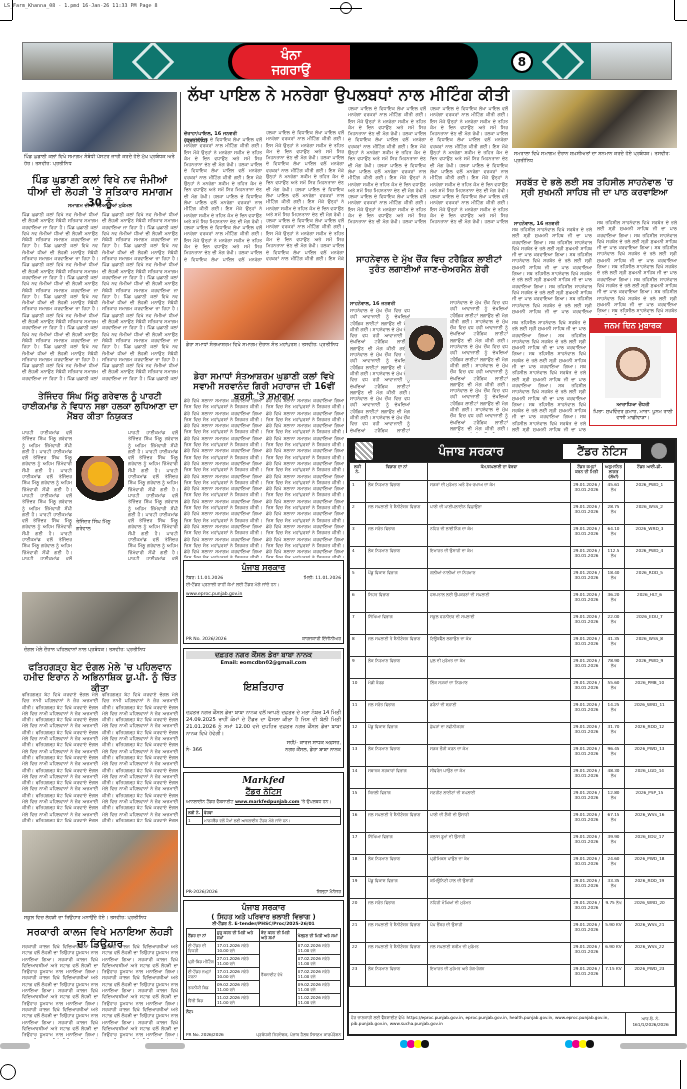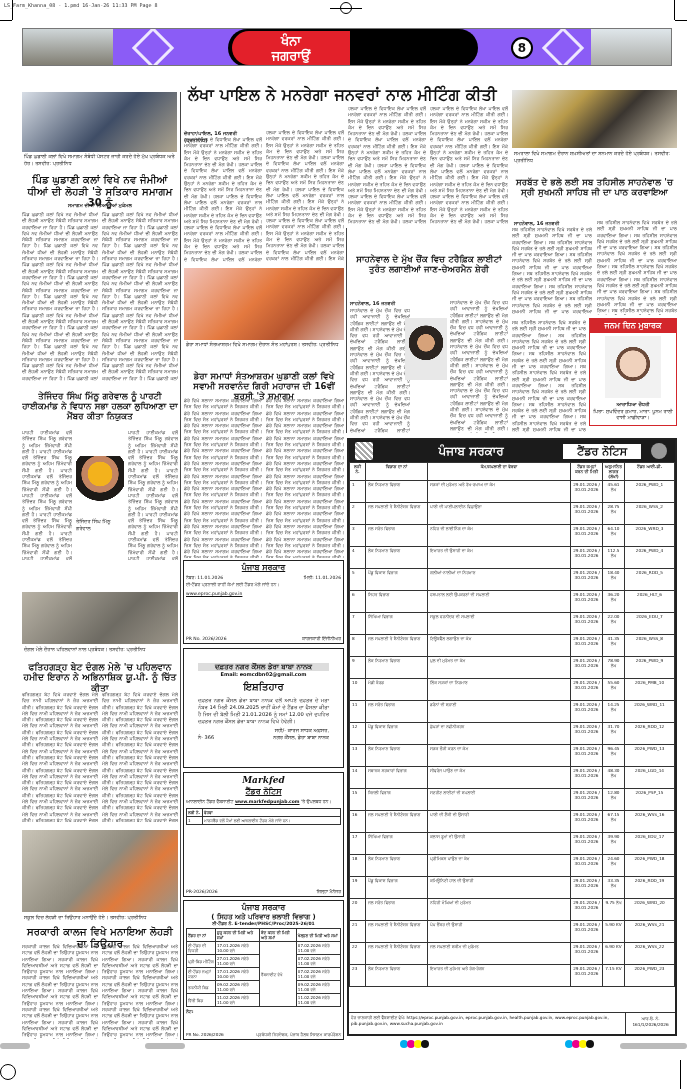--- a/index.html
+++ b/index.html
@@ -1,20 +1,20 @@
 <!DOCTYPE html>
 <html><head>
 <meta charset="utf-8">
 <style>
 *{box-sizing:border-box;margin:0;padding:0}
 body{width:687px;height:1089px;background:#fff;font-family:"DejaVu Sans",sans-serif;color:#111;position:relative;overflow:hidden}
 .slug{position:absolute;left:4px;top:2px;font-size:5px;color:#333;font-family:"DejaVu Sans Mono",monospace}
 .crop{position:absolute;background:#000}
 .reg{position:absolute;width:16px;height:16px;border:1px solid #000;border-radius:50%}
-.masthead{position:absolute;left:22px;top:28px;width:650px;height:38px;background:#8b5cf6;border:1px solid #777;overflow:hidden}
+.masthead{position:absolute;left:22px;top:42px;width:650px;height:38px;background:#0f766e;border:1px solid #777;overflow:hidden}
 .mh-photo{position:absolute;top:0;height:38px;background:linear-gradient(#bbb,#8a8a80)}
 .mh-photo.l{left:0;width:90px;background:linear-gradient(#cfd6d8,#7d7a6e)}
 .mh-photo.r{right:0;width:80px;background:linear-gradient(#dfe6ea,#a8a9a4)}
 .mh-pill{position:absolute;left:205px;top:0;width:250px;height:38px;border-radius:19px;background:#000;overflow:hidden}
 .mh-red{position:absolute;left:4px;top:2px;width:118px;height:34px;background:#e3202a;border-radius:17px 0 0 17px;color:#fff;font-weight:bold;font-size:13px;line-height:15px;text-align:center;padding-top:2px}
 .mh-yel{position:absolute;left:122px;top:2px;width:124px;height:34px;background:linear-gradient(#f7c514,#ffe04a);border-radius:0 17px 17px 0}
 .mh-yel .sub{position:absolute;left:8px;top:2px;font-size:5px;color:#c21b1b}
 .mh-yel .big{position:absolute;left:28px;top:5px;font-size:20px;font-weight:bold;color:#d8211f;letter-spacing:1px}
 .mh-yel .date{position:absolute;left:6px;top:26px;font-size:5px;color:#222}
 .mh-page{position:absolute;left:488px;top:8px;width:22px;height:22px;border-radius:50%;background:#fff;border:2px solid #000;font-weight:bold;font-size:12px;text-align:center;line-height:18px}
@@ -106,21 +106,21 @@
 <div class="cap" style="left:24px;top:914px;width:152px">ਸਕੂਲ ਵਿਚ ਲੋਹੜੀ ਦਾ ਤਿਉਹਾਰ ਮਨਾਉਂਦੇ ਹੋਏ। ਤਸਵੀਰ: ਪ੍ਰਤੀਨਿਧ</div>
 <div class="hl" style="left:22px;top:926px;width:156px;font-size:10px">ਸਰਕਾਰੀ ਕਾਲਜ ਵਿਖੇ ਮਨਾਇਆ ਲੋਹੜੀ ਦਾ ਤਿਉਹਾਰ</div>
 <div class="body" style="left:22px;top:944px;width:76px;height:95px">
     <p>ਸਰਕਾਰੀ ਕਾਲਜ ਵਿਖੇ ਵਿਦਿਆਰਥੀਆਂ ਅਤੇ ਸਟਾਫ਼ ਵਲੋਂ ਲੋਹੜੀ ਦਾ ਤਿਉਹਾਰ ਧੂਮਧਾਮ ਨਾਲ ਮਨਾਇਆ ਗਿਆ। ਸਰਕਾਰੀ ਕਾਲਜ ਵਿਖੇ ਵਿਦਿਆਰਥੀਆਂ ਅਤੇ ਸਟਾਫ਼ ਵਲੋਂ ਲੋਹੜੀ ਦਾ ਤਿਉਹਾਰ ਧੂਮਧਾਮ ਨਾਲ ਮਨਾਇਆ ਗਿਆ। ਸਰਕਾਰੀ ਕਾਲਜ ਵਿਖੇ ਵਿਦਿਆਰਥੀਆਂ ਅਤੇ ਸਟਾਫ਼ ਵਲੋਂ ਲੋਹੜੀ ਦਾ ਤਿਉਹਾਰ ਧੂਮਧਾਮ ਨਾਲ ਮਨਾਇਆ ਗਿਆ। ਸਰਕਾਰੀ ਕਾਲਜ ਵਿਖੇ ਵਿਦਿਆਰਥੀਆਂ ਅਤੇ ਸਟਾਫ਼ ਵਲੋਂ ਲੋਹੜੀ ਦਾ ਤਿਉਹਾਰ ਧੂਮਧਾਮ ਨਾਲ ਮਨਾਇਆ ਗਿਆ। ਸਰਕਾਰੀ ਕਾਲਜ ਵਿਖੇ ਵਿਦਿਆਰਥੀਆਂ ਅਤੇ ਸਟਾਫ਼ ਵਲੋਂ ਲੋਹੜੀ ਦਾ ਤਿਉਹਾਰ ਧੂਮਧਾਮ ਨਾਲ ਮਨਾਇਆ ਗਿਆ। ਸਰਕਾਰੀ ਕਾਲਜ ਵਿਖੇ ਵਿਦਿਆਰਥੀਆਂ ਅਤੇ ਸਟਾਫ਼ ਵਲੋਂ ਲੋਹੜੀ ਦਾ ਤਿਉਹਾਰ ਧੂਮਧਾਮ ਨਾਲ ਮਨਾਇਆ ਗਿਆ। ਸਰਕਾਰੀ ਕਾਲਜ ਵਿਖੇ ਵਿਦਿਆਰਥੀਆਂ ਅਤੇ ਸਟਾਫ਼ ਵਲੋਂ ਲੋਹੜੀ ਦਾ ਤਿਉਹਾਰ ਧੂਮਧਾਮ ਨਾਲ ਮਨਾਇਆ ਗਿਆ। ਸਰਕਾਰੀ ਕਾਲਜ ਵਿਖੇ ਵਿਦਿਆਰਥੀਆਂ ਅਤੇ ਸਟਾਫ਼ ਵਲੋਂ ਲੋਹੜੀ ਦਾ ਤਿਉਹਾਰ ਧੂਮਧਾਮ ਨਾਲ ਮਨਾਇਆ ਗਿਆ। ਸਰਕਾਰੀ ਕਾਲਜ ਵਿਖੇ ਵਿਦਿਆਰਥੀਆਂ ਅਤੇ ਸਟਾਫ਼ ਵਲੋਂ ਲੋਹੜੀ ਦਾ ਤਿਉਹਾਰ ਧੂਮਧਾਮ ਨਾਲ ਮਨਾਇਆ ਗਿਆ। ਸਰਕਾਰੀ ਕਾਲਜ ਵਿਖੇ ਵਿਦਿਆਰਥੀਆਂ ਅਤੇ ਸਟਾਫ਼ ਵਲੋਂ ਲੋਹੜੀ ਦਾ ਤਿਉਹਾਰ ਧੂਮਧਾਮ ਨਾਲ ਮਨਾਇਆ ਗਿਆ। ਸਰਕਾਰੀ ਕਾਲਜ ਵਿਖੇ ਵਿਦਿਆਰਥੀਆਂ ਅਤੇ ਸਟਾਫ਼ ਵਲੋਂ ਲੋਹੜੀ ਦਾ ਤਿਉਹਾਰ ਧੂਮਧਾਮ ਨਾਲ ਮਨਾਇਆ ਗਿਆ। ਸਰਕਾਰੀ ਕਾਲਜ ਵਿਖੇ ਵਿਦਿਆਰਥੀਆਂ ਅਤੇ ਸਟਾਫ਼ ਵਲੋਂ ਲੋਹੜੀ ਦਾ ਤਿਉਹਾਰ ਧੂਮਧਾਮ ਨਾਲ ਮਨਾਇਆ ਗਿਆ। ਸਰਕਾਰੀ ਕਾਲਜ ਵਿਖੇ ਵਿਦਿਆਰਥੀਆਂ ਅਤੇ ਸਟਾਫ਼ ਵਲੋਂ ਲੋਹੜੀ ਦਾ ਤਿਉਹਾਰ ਧੂਮਧਾਮ ਨਾਲ ਮਨਾਇਆ ਗਿਆ। ਸਰਕਾਰੀ ਕਾਲਜ ਵਿਖੇ ਵਿਦਿਆਰਥੀਆਂ ਅਤੇ ਸਟਾਫ਼ ਵਲੋਂ ਲੋਹੜੀ ਦਾ ਤਿਉਹਾਰ ਧੂਮਧਾਮ ਨਾਲ ਮਨਾਇਆ ਗਿਆ।</p>
   </div>
 <div class="body" style="left:102px;top:944px;width:76px;height:95px">
     <p>ਸਰਕਾਰੀ ਕਾਲਜ ਵਿਖੇ ਵਿਦਿਆਰਥੀਆਂ ਅਤੇ ਸਟਾਫ਼ ਵਲੋਂ ਲੋਹੜੀ ਦਾ ਤਿਉਹਾਰ ਧੂਮਧਾਮ ਨਾਲ ਮਨਾਇਆ ਗਿਆ। ਸਰਕਾਰੀ ਕਾਲਜ ਵਿਖੇ ਵਿਦਿਆਰਥੀਆਂ ਅਤੇ ਸਟਾਫ਼ ਵਲੋਂ ਲੋਹੜੀ ਦਾ ਤਿਉਹਾਰ ਧੂਮਧਾਮ ਨਾਲ ਮਨਾਇਆ ਗਿਆ। ਸਰਕਾਰੀ ਕਾਲਜ ਵਿਖੇ ਵਿਦਿਆਰਥੀਆਂ ਅਤੇ ਸਟਾਫ਼ ਵਲੋਂ ਲੋਹੜੀ ਦਾ ਤਿਉਹਾਰ ਧੂਮਧਾਮ ਨਾਲ ਮਨਾਇਆ ਗਿਆ। ਸਰਕਾਰੀ ਕਾਲਜ ਵਿਖੇ ਵਿਦਿਆਰਥੀਆਂ ਅਤੇ ਸਟਾਫ਼ ਵਲੋਂ ਲੋਹੜੀ ਦਾ ਤਿਉਹਾਰ ਧੂਮਧਾਮ ਨਾਲ ਮਨਾਇਆ ਗਿਆ। ਸਰਕਾਰੀ ਕਾਲਜ ਵਿਖੇ ਵਿਦਿਆਰਥੀਆਂ ਅਤੇ ਸਟਾਫ਼ ਵਲੋਂ ਲੋਹੜੀ ਦਾ ਤਿਉਹਾਰ ਧੂਮਧਾਮ ਨਾਲ ਮਨਾਇਆ ਗਿਆ। ਸਰਕਾਰੀ ਕਾਲਜ ਵਿਖੇ ਵਿਦਿਆਰਥੀਆਂ ਅਤੇ ਸਟਾਫ਼ ਵਲੋਂ ਲੋਹੜੀ ਦਾ ਤਿਉਹਾਰ ਧੂਮਧਾਮ ਨਾਲ ਮਨਾਇਆ ਗਿਆ। ਸਰਕਾਰੀ ਕਾਲਜ ਵਿਖੇ ਵਿਦਿਆਰਥੀਆਂ ਅਤੇ ਸਟਾਫ਼ ਵਲੋਂ ਲੋਹੜੀ ਦਾ ਤਿਉਹਾਰ ਧੂਮਧਾਮ ਨਾਲ ਮਨਾਇਆ ਗਿਆ। ਸਰਕਾਰੀ ਕਾਲਜ ਵਿਖੇ ਵਿਦਿਆਰਥੀਆਂ ਅਤੇ ਸਟਾਫ਼ ਵਲੋਂ ਲੋਹੜੀ ਦਾ ਤਿਉਹਾਰ ਧੂਮਧਾਮ ਨਾਲ ਮਨਾਇਆ ਗਿਆ। ਸਰਕਾਰੀ ਕਾਲਜ ਵਿਖੇ ਵਿਦਿਆਰਥੀਆਂ ਅਤੇ ਸਟਾਫ਼ ਵਲੋਂ ਲੋਹੜੀ ਦਾ ਤਿਉਹਾਰ ਧੂਮਧਾਮ ਨਾਲ ਮਨਾਇਆ ਗਿਆ। ਸਰਕਾਰੀ ਕਾਲਜ ਵਿਖੇ ਵਿਦਿਆਰਥੀਆਂ ਅਤੇ ਸਟਾਫ਼ ਵਲੋਂ ਲੋਹੜੀ ਦਾ ਤਿਉਹਾਰ ਧੂਮਧਾਮ ਨਾਲ ਮਨਾਇਆ ਗਿਆ। ਸਰਕਾਰੀ ਕਾਲਜ ਵਿਖੇ ਵਿਦਿਆਰਥੀਆਂ ਅਤੇ ਸਟਾਫ਼ ਵਲੋਂ ਲੋਹੜੀ ਦਾ ਤਿਉਹਾਰ ਧੂਮਧਾਮ ਨਾਲ ਮਨਾਇਆ ਗਿਆ। ਸਰਕਾਰੀ ਕਾਲਜ ਵਿਖੇ ਵਿਦਿਆਰਥੀਆਂ ਅਤੇ ਸਟਾਫ਼ ਵਲੋਂ ਲੋਹੜੀ ਦਾ ਤਿਉਹਾਰ ਧੂਮਧਾਮ ਨਾਲ ਮਨਾਇਆ ਗਿਆ। ਸਰਕਾਰੀ ਕਾਲਜ ਵਿਖੇ ਵਿਦਿਆਰਥੀਆਂ ਅਤੇ ਸਟਾਫ਼ ਵਲੋਂ ਲੋਹੜੀ ਦਾ ਤਿਉਹਾਰ ਧੂਮਧਾਮ ਨਾਲ ਮਨਾਇਆ ਗਿਆ। ਸਰਕਾਰੀ ਕਾਲਜ ਵਿਖੇ ਵਿਦਿਆਰਥੀਆਂ ਅਤੇ ਸਟਾਫ਼ ਵਲੋਂ ਲੋਹੜੀ ਦਾ ਤਿਉਹਾਰ ਧੂਮਧਾਮ ਨਾਲ ਮਨਾਇਆ ਗਿਆ।</p>
   </div>
 <div class="vrule" style="left:180px;top:92px;height:948px"></div>
 
-<div class="hl" style="left:182px;top:86px;width:330px;font-size:16px;text-align:left;padding-left:6px">ਲੱਖਾ ਪਾਇਲ ਨੇ ਮਨਰੇਗਾ ਜਨਵਰਾਂ ਨਾਲ ਮੀਟਿੰਗ ਕੀਤੀ</div>
+<div class="hl" style="left:182px;top:86px;width:330px;font-size:16px;text-align:left;padding-left:6px">ਲੱਖਾ ਪਾਇਲ ਨੇ ਮਨਰੇਗਾ ਉਪਲਬਧਾਂ ਨਾਲ ਮੀਟਿੰਗ ਕੀਤੀ</div>
 <div class="cap" style="left:184px;top:130px;width:78px;font-weight:bold">ਦੋਰਾਹਾ/ਪਾਇਲ, 16 ਜਨਵਰੀ (ਪ੍ਰਤੀਨਿਧ)</div>
 <div class="body" style="left:184px;top:137px;width:78px;height:125px">
     <p>ਹਲਕਾ ਪਾਇਲ ਦੇ ਵਿਧਾਇਕ ਲੱਖਾ ਪਾਇਲ ਵਲੋਂ ਮਨਰੇਗਾ ਵਰਕਰਾਂ ਨਾਲ ਮੀਟਿੰਗ ਕੀਤੀ ਗਈ। ਇਸ ਮੌਕੇ ਉਨ੍ਹਾਂ ਨੇ ਮਨਰੇਗਾ ਸਕੀਮ ਦੇ ਤਹਿਤ ਕੰਮ ਦੇ ਦਿਨ ਵਧਾਉਣ ਅਤੇ ਸਮੇਂ ਸਿਰ ਮਿਹਨਤਾਨਾ ਦੇਣ ਦੀ ਮੰਗ ਰੱਖੀ। ਹਲਕਾ ਪਾਇਲ ਦੇ ਵਿਧਾਇਕ ਲੱਖਾ ਪਾਇਲ ਵਲੋਂ ਮਨਰੇਗਾ ਵਰਕਰਾਂ ਨਾਲ ਮੀਟਿੰਗ ਕੀਤੀ ਗਈ। ਇਸ ਮੌਕੇ ਉਨ੍ਹਾਂ ਨੇ ਮਨਰੇਗਾ ਸਕੀਮ ਦੇ ਤਹਿਤ ਕੰਮ ਦੇ ਦਿਨ ਵਧਾਉਣ ਅਤੇ ਸਮੇਂ ਸਿਰ ਮਿਹਨਤਾਨਾ ਦੇਣ ਦੀ ਮੰਗ ਰੱਖੀ। ਹਲਕਾ ਪਾਇਲ ਦੇ ਵਿਧਾਇਕ ਲੱਖਾ ਪਾਇਲ ਵਲੋਂ ਮਨਰੇਗਾ ਵਰਕਰਾਂ ਨਾਲ ਮੀਟਿੰਗ ਕੀਤੀ ਗਈ। ਇਸ ਮੌਕੇ ਉਨ੍ਹਾਂ ਨੇ ਮਨਰੇਗਾ ਸਕੀਮ ਦੇ ਤਹਿਤ ਕੰਮ ਦੇ ਦਿਨ ਵਧਾਉਣ ਅਤੇ ਸਮੇਂ ਸਿਰ ਮਿਹਨਤਾਨਾ ਦੇਣ ਦੀ ਮੰਗ ਰੱਖੀ। ਹਲਕਾ ਪਾਇਲ ਦੇ ਵਿਧਾਇਕ ਲੱਖਾ ਪਾਇਲ ਵਲੋਂ ਮਨਰੇਗਾ ਵਰਕਰਾਂ ਨਾਲ ਮੀਟਿੰਗ ਕੀਤੀ ਗਈ। ਇਸ ਮੌਕੇ ਉਨ੍ਹਾਂ ਨੇ ਮਨਰੇਗਾ ਸਕੀਮ ਦੇ ਤਹਿਤ ਕੰਮ ਦੇ ਦਿਨ ਵਧਾਉਣ ਅਤੇ ਸਮੇਂ ਸਿਰ ਮਿਹਨਤਾਨਾ ਦੇਣ ਦੀ ਮੰਗ ਰੱਖੀ। ਹਲਕਾ ਪਾਇਲ ਦੇ ਵਿਧਾਇਕ ਲੱਖਾ ਪਾਇਲ ਵਲੋਂ ਮਨਰੇਗਾ ਵਰਕਰਾਂ ਨਾਲ ਮੀਟਿੰਗ ਕੀਤੀ ਗਈ। ਇਸ ਮੌਕੇ ਉਨ੍ਹਾਂ ਨੇ ਮਨਰੇਗਾ ਸਕੀਮ ਦੇ ਤਹਿਤ ਕੰਮ ਦੇ ਦਿਨ ਵਧਾਉਣ ਅਤੇ ਸਮੇਂ ਸਿਰ ਮਿਹਨਤਾਨਾ ਦੇਣ ਦੀ ਮੰਗ ਰੱਖੀ। ਹਲਕਾ ਪਾਇਲ ਦੇ ਵਿਧਾਇਕ ਲੱਖਾ ਪਾਇਲ ਵਲੋਂ ਮਨਰੇਗਾ ਵਰਕਰਾਂ ਨਾਲ ਮੀਟਿੰਗ ਕੀਤੀ ਗਈ। ਇਸ ਮੌਕੇ ਉਨ੍ਹਾਂ ਨੇ ਮਨਰੇਗਾ ਸਕੀਮ ਦੇ ਤਹਿਤ ਕੰਮ ਦੇ ਦਿਨ ਵਧਾਉਣ ਅਤੇ ਸਮੇਂ ਸਿਰ ਮਿਹਨਤਾਨਾ ਦੇਣ ਦੀ ਮੰਗ ਰੱਖੀ। ਹਲਕਾ ਪਾਇਲ ਦੇ ਵਿਧਾਇਕ ਲੱਖਾ ਪਾਇਲ ਵਲੋਂ ਮਨਰੇਗਾ ਵਰਕਰਾਂ ਨਾਲ ਮੀਟਿੰਗ ਕੀਤੀ ਗਈ। ਇਸ ਮੌਕੇ ਉਨ੍ਹਾਂ ਨੇ ਮਨਰੇਗਾ ਸਕੀਮ ਦੇ ਤਹਿਤ ਕੰਮ ਦੇ ਦਿਨ ਵਧਾਉਣ ਅਤੇ ਸਮੇਂ ਸਿਰ ਮਿਹਨਤਾਨਾ ਦੇਣ ਦੀ ਮੰਗ ਰੱਖੀ। ਹਲਕਾ ਪਾਇਲ ਦੇ ਵਿਧਾਇਕ ਲੱਖਾ ਪਾਇਲ ਵਲੋਂ ਮਨਰੇਗਾ ਵਰਕਰਾਂ ਨਾਲ ਮੀਟਿੰਗ ਕੀਤੀ ਗਈ। ਇਸ ਮੌਕੇ ਉਨ੍ਹਾਂ ਨੇ ਮਨਰੇਗਾ ਸਕੀਮ ਦੇ ਤਹਿਤ ਕੰਮ ਦੇ ਦਿਨ ਵਧਾਉਣ ਅਤੇ ਸਮੇਂ ਸਿਰ ਮਿਹਨਤਾਨਾ ਦੇਣ ਦੀ ਮੰਗ ਰੱਖੀ। ਹਲਕਾ ਪਾਇਲ ਦੇ ਵਿਧਾਇਕ ਲੱਖਾ ਪਾਇਲ ਵਲੋਂ ਮਨਰੇਗਾ ਵਰਕਰਾਂ ਨਾਲ ਮੀਟਿੰਗ ਕੀਤੀ ਗਈ। ਇਸ ਮੌਕੇ ਉਨ੍ਹਾਂ ਨੇ ਮਨਰੇਗਾ ਸਕੀਮ ਦੇ ਤਹਿਤ ਕੰਮ ਦੇ ਦਿਨ ਵਧਾਉਣ ਅਤੇ ਸਮੇਂ ਸਿਰ ਮਿਹਨਤਾਨਾ ਦੇਣ ਦੀ ਮੰਗ ਰੱਖੀ। ਹਲਕਾ ਪਾਇਲ ਦੇ ਵਿਧਾਇਕ ਲੱਖਾ ਪਾਇਲ ਵਲੋਂ ਮਨਰੇਗਾ ਵਰਕਰਾਂ ਨਾਲ ਮੀਟਿੰਗ ਕੀਤੀ ਗਈ। ਇਸ ਮੌਕੇ ਉਨ੍ਹਾਂ ਨੇ ਮਨਰੇਗਾ ਸਕੀਮ ਦੇ ਤਹਿਤ ਕੰਮ ਦੇ ਦਿਨ ਵਧਾਉਣ ਅਤੇ ਸਮੇਂ ਸਿਰ ਮਿਹਨਤਾਨਾ ਦੇਣ ਦੀ ਮੰਗ ਰੱਖੀ। ਹਲਕਾ ਪਾਇਲ ਦੇ ਵਿਧਾਇਕ ਲੱਖਾ ਪਾਇਲ ਵਲੋਂ ਮਨਰੇਗਾ ਵਰਕਰਾਂ ਨਾਲ ਮੀਟਿੰਗ ਕੀਤੀ ਗਈ। ਇਸ ਮੌਕੇ ਉਨ੍ਹਾਂ ਨੇ ਮਨਰੇਗਾ ਸਕੀਮ ਦੇ ਤਹਿਤ ਕੰਮ ਦੇ ਦਿਨ ਵਧਾਉਣ ਅਤੇ ਸਮੇਂ ਸਿਰ ਮਿਹਨਤਾਨਾ ਦੇਣ ਦੀ ਮੰਗ ਰੱਖੀ। ਹਲਕਾ ਪਾਇਲ ਦੇ ਵਿਧਾਇਕ ਲੱਖਾ ਪਾਇਲ ਵਲੋਂ ਮਨਰੇਗਾ ਵਰਕਰਾਂ ਨਾਲ ਮੀਟਿੰਗ ਕੀਤੀ ਗਈ। ਇਸ ਮੌਕੇ ਉਨ੍ਹਾਂ ਨੇ ਮਨਰੇਗਾ ਸਕੀਮ ਦੇ ਤਹਿਤ ਕੰਮ ਦੇ ਦਿਨ ਵਧਾਉਣ ਅਤੇ ਸਮੇਂ ਸਿਰ ਮਿਹਨਤਾਨਾ ਦੇਣ ਦੀ ਮੰਗ ਰੱਖੀ। ਹਲਕਾ ਪਾਇਲ ਦੇ ਵਿਧਾਇਕ ਲੱਖਾ ਪਾਇਲ ਵਲੋਂ ਮਨਰੇਗਾ ਵਰਕਰਾਂ ਨਾਲ ਮੀਟਿੰਗ ਕੀਤੀ ਗਈ। ਇਸ ਮੌਕੇ ਉਨ੍ਹਾਂ ਨੇ ਮਨਰੇਗਾ ਸਕੀਮ ਦੇ ਤਹਿਤ ਕੰਮ ਦੇ ਦਿਨ ਵਧਾਉਣ ਅਤੇ ਸਮੇਂ ਸਿਰ ਮਿਹਨਤਾਨਾ ਦੇਣ ਦੀ ਮੰਗ ਰੱਖੀ। ਹਲਕਾ ਪਾਇਲ ਦੇ ਵਿਧਾਇਕ ਲੱਖਾ ਪਾਇਲ ਵਲੋਂ ਮਨਰੇਗਾ ਵਰਕਰਾਂ ਨਾਲ ਮੀਟਿੰਗ ਕੀਤੀ ਗਈ। ਇਸ ਮੌਕੇ ਉਨ੍ਹਾਂ ਨੇ ਮਨਰੇਗਾ ਸਕੀਮ ਦੇ ਤਹਿਤ ਕੰਮ ਦੇ ਦਿਨ ਵਧਾਉਣ ਅਤੇ ਸਮੇਂ ਸਿਰ ਮਿਹਨਤਾਨਾ ਦੇਣ ਦੀ ਮੰਗ ਰੱਖੀ।</p>
   </div>
 <div class="body" style="left:266px;top:130px;width:78px;height:132px">
     <p>ਹਲਕਾ ਪਾਇਲ ਦੇ ਵਿਧਾਇਕ ਲੱਖਾ ਪਾਇਲ ਵਲੋਂ ਮਨਰੇਗਾ ਵਰਕਰਾਂ ਨਾਲ ਮੀਟਿੰਗ ਕੀਤੀ ਗਈ। ਇਸ ਮੌਕੇ ਉਨ੍ਹਾਂ ਨੇ ਮਨਰੇਗਾ ਸਕੀਮ ਦੇ ਤਹਿਤ ਕੰਮ ਦੇ ਦਿਨ ਵਧਾਉਣ ਅਤੇ ਸਮੇਂ ਸਿਰ ਮਿਹਨਤਾਨਾ ਦੇਣ ਦੀ ਮੰਗ ਰੱਖੀ। ਹਲਕਾ ਪਾਇਲ ਦੇ ਵਿਧਾਇਕ ਲੱਖਾ ਪਾਇਲ ਵਲੋਂ ਮਨਰੇਗਾ ਵਰਕਰਾਂ ਨਾਲ ਮੀਟਿੰਗ ਕੀਤੀ ਗਈ। ਇਸ ਮੌਕੇ ਉਨ੍ਹਾਂ ਨੇ ਮਨਰੇਗਾ ਸਕੀਮ ਦੇ ਤਹਿਤ ਕੰਮ ਦੇ ਦਿਨ ਵਧਾਉਣ ਅਤੇ ਸਮੇਂ ਸਿਰ ਮਿਹਨਤਾਨਾ ਦੇਣ ਦੀ ਮੰਗ ਰੱਖੀ। ਹਲਕਾ ਪਾਇਲ ਦੇ ਵਿਧਾਇਕ ਲੱਖਾ ਪਾਇਲ ਵਲੋਂ ਮਨਰੇਗਾ ਵਰਕਰਾਂ ਨਾਲ ਮੀਟਿੰਗ ਕੀਤੀ ਗਈ। ਇਸ ਮੌਕੇ ਉਨ੍ਹਾਂ ਨੇ ਮਨਰੇਗਾ ਸਕੀਮ ਦੇ ਤਹਿਤ ਕੰਮ ਦੇ ਦਿਨ ਵਧਾਉਣ ਅਤੇ ਸਮੇਂ ਸਿਰ ਮਿਹਨਤਾਨਾ ਦੇਣ ਦੀ ਮੰਗ ਰੱਖੀ। ਹਲਕਾ ਪਾਇਲ ਦੇ ਵਿਧਾਇਕ ਲੱਖਾ ਪਾਇਲ ਵਲੋਂ ਮਨਰੇਗਾ ਵਰਕਰਾਂ ਨਾਲ ਮੀਟਿੰਗ ਕੀਤੀ ਗਈ। ਇਸ ਮੌਕੇ ਉਨ੍ਹਾਂ ਨੇ ਮਨਰੇਗਾ ਸਕੀਮ ਦੇ ਤਹਿਤ ਕੰਮ ਦੇ ਦਿਨ ਵਧਾਉਣ ਅਤੇ ਸਮੇਂ ਸਿਰ ਮਿਹਨਤਾਨਾ ਦੇਣ ਦੀ ਮੰਗ ਰੱਖੀ। ਹਲਕਾ ਪਾਇਲ ਦੇ ਵਿਧਾਇਕ ਲੱਖਾ ਪਾਇਲ ਵਲੋਂ ਮਨਰੇਗਾ ਵਰਕਰਾਂ ਨਾਲ ਮੀਟਿੰਗ ਕੀਤੀ ਗਈ। ਇਸ ਮੌਕੇ ਉਨ੍ਹਾਂ ਨੇ ਮਨਰੇਗਾ ਸਕੀਮ ਦੇ ਤਹਿਤ ਕੰਮ ਦੇ ਦਿਨ ਵਧਾਉਣ ਅਤੇ ਸਮੇਂ ਸਿਰ ਮਿਹਨਤਾਨਾ ਦੇਣ ਦੀ ਮੰਗ ਰੱਖੀ। ਹਲਕਾ ਪਾਇਲ ਦੇ ਵਿਧਾਇਕ ਲੱਖਾ ਪਾਇਲ ਵਲੋਂ ਮਨਰੇਗਾ ਵਰਕਰਾਂ ਨਾਲ ਮੀਟਿੰਗ ਕੀਤੀ ਗਈ। ਇਸ ਮੌਕੇ ਉਨ੍ਹਾਂ ਨੇ ਮਨਰੇਗਾ ਸਕੀਮ ਦੇ ਤਹਿਤ ਕੰਮ ਦੇ ਦਿਨ ਵਧਾਉਣ ਅਤੇ ਸਮੇਂ ਸਿਰ ਮਿਹਨਤਾਨਾ ਦੇਣ ਦੀ ਮੰਗ ਰੱਖੀ। ਹਲਕਾ ਪਾਇਲ ਦੇ ਵਿਧਾਇਕ ਲੱਖਾ ਪਾਇਲ ਵਲੋਂ ਮਨਰੇਗਾ ਵਰਕਰਾਂ ਨਾਲ ਮੀਟਿੰਗ ਕੀਤੀ ਗਈ। ਇਸ ਮੌਕੇ ਉਨ੍ਹਾਂ ਨੇ ਮਨਰੇਗਾ ਸਕੀਮ ਦੇ ਤਹਿਤ ਕੰਮ ਦੇ ਦਿਨ ਵਧਾਉਣ ਅਤੇ ਸਮੇਂ ਸਿਰ ਮਿਹਨਤਾਨਾ ਦੇਣ ਦੀ ਮੰਗ ਰੱਖੀ। ਹਲਕਾ ਪਾਇਲ ਦੇ ਵਿਧਾਇਕ ਲੱਖਾ ਪਾਇਲ ਵਲੋਂ ਮਨਰੇਗਾ ਵਰਕਰਾਂ ਨਾਲ ਮੀਟਿੰਗ ਕੀਤੀ ਗਈ। ਇਸ ਮੌਕੇ ਉਨ੍ਹਾਂ ਨੇ ਮਨਰੇਗਾ ਸਕੀਮ ਦੇ ਤਹਿਤ ਕੰਮ ਦੇ ਦਿਨ ਵਧਾਉਣ ਅਤੇ ਸਮੇਂ ਸਿਰ ਮਿਹਨਤਾਨਾ ਦੇਣ ਦੀ ਮੰਗ ਰੱਖੀ। ਹਲਕਾ ਪਾਇਲ ਦੇ ਵਿਧਾਇਕ ਲੱਖਾ ਪਾਇਲ ਵਲੋਂ ਮਨਰੇਗਾ ਵਰਕਰਾਂ ਨਾਲ ਮੀਟਿੰਗ ਕੀਤੀ ਗਈ। ਇਸ ਮੌਕੇ ਉਨ੍ਹਾਂ ਨੇ ਮਨਰੇਗਾ ਸਕੀਮ ਦੇ ਤਹਿਤ ਕੰਮ ਦੇ ਦਿਨ ਵਧਾਉਣ ਅਤੇ ਸਮੇਂ ਸਿਰ ਮਿਹਨਤਾਨਾ ਦੇਣ ਦੀ ਮੰਗ ਰੱਖੀ। ਹਲਕਾ ਪਾਇਲ ਦੇ ਵਿਧਾਇਕ ਲੱਖਾ ਪਾਇਲ ਵਲੋਂ ਮਨਰੇਗਾ ਵਰਕਰਾਂ ਨਾਲ ਮੀਟਿੰਗ ਕੀਤੀ ਗਈ। ਇਸ ਮੌਕੇ ਉਨ੍ਹਾਂ ਨੇ ਮਨਰੇਗਾ ਸਕੀਮ ਦੇ ਤਹਿਤ ਕੰਮ ਦੇ ਦਿਨ ਵਧਾਉਣ ਅਤੇ ਸਮੇਂ ਸਿਰ ਮਿਹਨਤਾਨਾ ਦੇਣ ਦੀ ਮੰਗ ਰੱਖੀ। ਹਲਕਾ ਪਾਇਲ ਦੇ ਵਿਧਾਇਕ ਲੱਖਾ ਪਾਇਲ ਵਲੋਂ ਮਨਰੇਗਾ ਵਰਕਰਾਂ ਨਾਲ ਮੀਟਿੰਗ ਕੀਤੀ ਗਈ। ਇਸ ਮੌਕੇ ਉਨ੍ਹਾਂ ਨੇ ਮਨਰੇਗਾ ਸਕੀਮ ਦੇ ਤਹਿਤ ਕੰਮ ਦੇ ਦਿਨ ਵਧਾਉਣ ਅਤੇ ਸਮੇਂ ਸਿਰ ਮਿਹਨਤਾਨਾ ਦੇਣ ਦੀ ਮੰਗ ਰੱਖੀ। ਹਲਕਾ ਪਾਇਲ ਦੇ ਵਿਧਾਇਕ ਲੱਖਾ ਪਾਇਲ ਵਲੋਂ ਮਨਰੇਗਾ ਵਰਕਰਾਂ ਨਾਲ ਮੀਟਿੰਗ ਕੀਤੀ ਗਈ। ਇਸ ਮੌਕੇ ਉਨ੍ਹਾਂ ਨੇ ਮਨਰੇਗਾ ਸਕੀਮ ਦੇ ਤਹਿਤ ਕੰਮ ਦੇ ਦਿਨ ਵਧਾਉਣ ਅਤੇ ਸਮੇਂ ਸਿਰ ਮਿਹਨਤਾਨਾ ਦੇਣ ਦੀ ਮੰਗ ਰੱਖੀ। ਹਲਕਾ ਪਾਇਲ ਦੇ ਵਿਧਾਇਕ ਲੱਖਾ ਪਾਇਲ ਵਲੋਂ ਮਨਰੇਗਾ ਵਰਕਰਾਂ ਨਾਲ ਮੀਟਿੰਗ ਕੀਤੀ ਗਈ। ਇਸ ਮੌਕੇ ਉਨ੍ਹਾਂ ਨੇ ਮਨਰੇਗਾ ਸਕੀਮ ਦੇ ਤਹਿਤ ਕੰਮ ਦੇ ਦਿਨ ਵਧਾਉਣ ਅਤੇ ਸਮੇਂ ਸਿਰ ਮਿਹਨਤਾਨਾ ਦੇਣ ਦੀ ਮੰਗ ਰੱਖੀ। ਹਲਕਾ ਪਾਇਲ ਦੇ ਵਿਧਾਇਕ ਲੱਖਾ ਪਾਇਲ ਵਲੋਂ ਮਨਰੇਗਾ ਵਰਕਰਾਂ ਨਾਲ ਮੀਟਿੰਗ ਕੀਤੀ ਗਈ। ਇਸ ਮੌਕੇ ਉਨ੍ਹਾਂ ਨੇ ਮਨਰੇਗਾ ਸਕੀਮ ਦੇ ਤਹਿਤ ਕੰਮ ਦੇ ਦਿਨ ਵਧਾਉਣ ਅਤੇ ਸਮੇਂ ਸਿਰ ਮਿਹਨਤਾਨਾ ਦੇਣ ਦੀ ਮੰਗ ਰੱਖੀ।</p>
   </div>
 <div class="body" style="left:348px;top:106px;width:78px;height:118px">
     <p>ਹਲਕਾ ਪਾਇਲ ਦੇ ਵਿਧਾਇਕ ਲੱਖਾ ਪਾਇਲ ਵਲੋਂ ਮਨਰੇਗਾ ਵਰਕਰਾਂ ਨਾਲ ਮੀਟਿੰਗ ਕੀਤੀ ਗਈ। ਇਸ ਮੌਕੇ ਉਨ੍ਹਾਂ ਨੇ ਮਨਰੇਗਾ ਸਕੀਮ ਦੇ ਤਹਿਤ ਕੰਮ ਦੇ ਦਿਨ ਵਧਾਉਣ ਅਤੇ ਸਮੇਂ ਸਿਰ ਮਿਹਨਤਾਨਾ ਦੇਣ ਦੀ ਮੰਗ ਰੱਖੀ। ਹਲਕਾ ਪਾਇਲ ਦੇ ਵਿਧਾਇਕ ਲੱਖਾ ਪਾਇਲ ਵਲੋਂ ਮਨਰੇਗਾ ਵਰਕਰਾਂ ਨਾਲ ਮੀਟਿੰਗ ਕੀਤੀ ਗਈ। ਇਸ ਮੌਕੇ ਉਨ੍ਹਾਂ ਨੇ ਮਨਰੇਗਾ ਸਕੀਮ ਦੇ ਤਹਿਤ ਕੰਮ ਦੇ ਦਿਨ ਵਧਾਉਣ ਅਤੇ ਸਮੇਂ ਸਿਰ ਮਿਹਨਤਾਨਾ ਦੇਣ ਦੀ ਮੰਗ ਰੱਖੀ। ਹਲਕਾ ਪਾਇਲ ਦੇ ਵਿਧਾਇਕ ਲੱਖਾ ਪਾਇਲ ਵਲੋਂ ਮਨਰੇਗਾ ਵਰਕਰਾਂ ਨਾਲ ਮੀਟਿੰਗ ਕੀਤੀ ਗਈ। ਇਸ ਮੌਕੇ ਉਨ੍ਹਾਂ ਨੇ ਮਨਰੇਗਾ ਸਕੀਮ ਦੇ ਤਹਿਤ ਕੰਮ ਦੇ ਦਿਨ ਵਧਾਉਣ ਅਤੇ ਸਮੇਂ ਸਿਰ ਮਿਹਨਤਾਨਾ ਦੇਣ ਦੀ ਮੰਗ ਰੱਖੀ। ਹਲਕਾ ਪਾਇਲ ਦੇ ਵਿਧਾਇਕ ਲੱਖਾ ਪਾਇਲ ਵਲੋਂ ਮਨਰੇਗਾ ਵਰਕਰਾਂ ਨਾਲ ਮੀਟਿੰਗ ਕੀਤੀ ਗਈ। ਇਸ ਮੌਕੇ ਉਨ੍ਹਾਂ ਨੇ ਮਨਰੇਗਾ ਸਕੀਮ ਦੇ ਤਹਿਤ ਕੰਮ ਦੇ ਦਿਨ ਵਧਾਉਣ ਅਤੇ ਸਮੇਂ ਸਿਰ ਮਿਹਨਤਾਨਾ ਦੇਣ ਦੀ ਮੰਗ ਰੱਖੀ। ਹਲਕਾ ਪਾਇਲ ਦੇ ਵਿਧਾਇਕ ਲੱਖਾ ਪਾਇਲ ਵਲੋਂ ਮਨਰੇਗਾ ਵਰਕਰਾਂ ਨਾਲ ਮੀਟਿੰਗ ਕੀਤੀ ਗਈ। ਇਸ ਮੌਕੇ ਉਨ੍ਹਾਂ ਨੇ ਮਨਰੇਗਾ ਸਕੀਮ ਦੇ ਤਹਿਤ ਕੰਮ ਦੇ ਦਿਨ ਵਧਾਉਣ ਅਤੇ ਸਮੇਂ ਸਿਰ ਮਿਹਨਤਾਨਾ ਦੇਣ ਦੀ ਮੰਗ ਰੱਖੀ। ਹਲਕਾ ਪਾਇਲ ਦੇ ਵਿਧਾਇਕ ਲੱਖਾ ਪਾਇਲ ਵਲੋਂ ਮਨਰੇਗਾ ਵਰਕਰਾਂ ਨਾਲ ਮੀਟਿੰਗ ਕੀਤੀ ਗਈ। ਇਸ ਮੌਕੇ ਉਨ੍ਹਾਂ ਨੇ ਮਨਰੇਗਾ ਸਕੀਮ ਦੇ ਤਹਿਤ ਕੰਮ ਦੇ ਦਿਨ ਵਧਾਉਣ ਅਤੇ ਸਮੇਂ ਸਿਰ ਮਿਹਨਤਾਨਾ ਦੇਣ ਦੀ ਮੰਗ ਰੱਖੀ। ਹਲਕਾ ਪਾਇਲ ਦੇ ਵਿਧਾਇਕ ਲੱਖਾ ਪਾਇਲ ਵਲੋਂ ਮਨਰੇਗਾ ਵਰਕਰਾਂ ਨਾਲ ਮੀਟਿੰਗ ਕੀਤੀ ਗਈ। ਇਸ ਮੌਕੇ ਉਨ੍ਹਾਂ ਨੇ ਮਨਰੇਗਾ ਸਕੀਮ ਦੇ ਤਹਿਤ ਕੰਮ ਦੇ ਦਿਨ ਵਧਾਉਣ ਅਤੇ ਸਮੇਂ ਸਿਰ ਮਿਹਨਤਾਨਾ ਦੇਣ ਦੀ ਮੰਗ ਰੱਖੀ। ਹਲਕਾ ਪਾਇਲ ਦੇ ਵਿਧਾਇਕ ਲੱਖਾ ਪਾਇਲ ਵਲੋਂ ਮਨਰੇਗਾ ਵਰਕਰਾਂ ਨਾਲ ਮੀਟਿੰਗ ਕੀਤੀ ਗਈ। ਇਸ ਮੌਕੇ ਉਨ੍ਹਾਂ ਨੇ ਮਨਰੇਗਾ ਸਕੀਮ ਦੇ ਤਹਿਤ ਕੰਮ ਦੇ ਦਿਨ ਵਧਾਉਣ ਅਤੇ ਸਮੇਂ ਸਿਰ ਮਿਹਨਤਾਨਾ ਦੇਣ ਦੀ ਮੰਗ ਰੱਖੀ। ਹਲਕਾ ਪਾਇਲ ਦੇ ਵਿਧਾਇਕ ਲੱਖਾ ਪਾਇਲ ਵਲੋਂ ਮਨਰੇਗਾ ਵਰਕਰਾਂ ਨਾਲ ਮੀਟਿੰਗ ਕੀਤੀ ਗਈ। ਇਸ ਮੌਕੇ ਉਨ੍ਹਾਂ ਨੇ ਮਨਰੇਗਾ ਸਕੀਮ ਦੇ ਤਹਿਤ ਕੰਮ ਦੇ ਦਿਨ ਵਧਾਉਣ ਅਤੇ ਸਮੇਂ ਸਿਰ ਮਿਹਨਤਾਨਾ ਦੇਣ ਦੀ ਮੰਗ ਰੱਖੀ। ਹਲਕਾ ਪਾਇਲ ਦੇ ਵਿਧਾਇਕ ਲੱਖਾ ਪਾਇਲ ਵਲੋਂ ਮਨਰੇਗਾ ਵਰਕਰਾਂ ਨਾਲ ਮੀਟਿੰਗ ਕੀਤੀ ਗਈ। ਇਸ ਮੌਕੇ ਉਨ੍ਹਾਂ ਨੇ ਮਨਰੇਗਾ ਸਕੀਮ ਦੇ ਤਹਿਤ ਕੰਮ ਦੇ ਦਿਨ ਵਧਾਉਣ ਅਤੇ ਸਮੇਂ ਸਿਰ ਮਿਹਨਤਾਨਾ ਦੇਣ ਦੀ ਮੰਗ ਰੱਖੀ। ਹਲਕਾ ਪਾਇਲ ਦੇ ਵਿਧਾਇਕ ਲੱਖਾ ਪਾਇਲ ਵਲੋਂ ਮਨਰੇਗਾ ਵਰਕਰਾਂ ਨਾਲ ਮੀਟਿੰਗ ਕੀਤੀ ਗਈ। ਇਸ ਮੌਕੇ ਉਨ੍ਹਾਂ ਨੇ ਮਨਰੇਗਾ ਸਕੀਮ ਦੇ ਤਹਿਤ ਕੰਮ ਦੇ ਦਿਨ ਵਧਾਉਣ ਅਤੇ ਸਮੇਂ ਸਿਰ ਮਿਹਨਤਾਨਾ ਦੇਣ ਦੀ ਮੰਗ ਰੱਖੀ। ਹਲਕਾ ਪਾਇਲ ਦੇ ਵਿਧਾਇਕ ਲੱਖਾ ਪਾਇਲ ਵਲੋਂ ਮਨਰੇਗਾ ਵਰਕਰਾਂ ਨਾਲ ਮੀਟਿੰਗ ਕੀਤੀ ਗਈ। ਇਸ ਮੌਕੇ ਉਨ੍ਹਾਂ ਨੇ ਮਨਰੇਗਾ ਸਕੀਮ ਦੇ ਤਹਿਤ ਕੰਮ ਦੇ ਦਿਨ ਵਧਾਉਣ ਅਤੇ ਸਮੇਂ ਸਿਰ ਮਿਹਨਤਾਨਾ ਦੇਣ ਦੀ ਮੰਗ ਰੱਖੀ। ਹਲਕਾ ਪਾਇਲ ਦੇ ਵਿਧਾਇਕ ਲੱਖਾ ਪਾਇਲ ਵਲੋਂ ਮਨਰੇਗਾ ਵਰਕਰਾਂ ਨਾਲ ਮੀਟਿੰਗ ਕੀਤੀ ਗਈ। ਇਸ ਮੌਕੇ ਉਨ੍ਹਾਂ ਨੇ ਮਨਰੇਗਾ ਸਕੀਮ ਦੇ ਤਹਿਤ ਕੰਮ ਦੇ ਦਿਨ ਵਧਾਉਣ ਅਤੇ ਸਮੇਂ ਸਿਰ ਮਿਹਨਤਾਨਾ ਦੇਣ ਦੀ ਮੰਗ ਰੱਖੀ। ਹਲਕਾ ਪਾਇਲ ਦੇ ਵਿਧਾਇਕ ਲੱਖਾ ਪਾਇਲ ਵਲੋਂ ਮਨਰੇਗਾ ਵਰਕਰਾਂ ਨਾਲ ਮੀਟਿੰਗ ਕੀਤੀ ਗਈ। ਇਸ ਮੌਕੇ ਉਨ੍ਹਾਂ ਨੇ ਮਨਰੇਗਾ ਸਕੀਮ ਦੇ ਤਹਿਤ ਕੰਮ ਦੇ ਦਿਨ ਵਧਾਉਣ ਅਤੇ ਸਮੇਂ ਸਿਰ ਮਿਹਨਤਾਨਾ ਦੇਣ ਦੀ ਮੰਗ ਰੱਖੀ।</p>
   </div>
@@ -145,24 +145,24 @@
     <span>ਮਿਤੀ: 11.01.2026</span>
   </div>
   <div style="font-size:4.5px;line-height:6px;margin-top:2px;color:#333">ਈ-ਟੈਂਡਰ ਪ੍ਰਣਾਲੀ ਰਾਹੀਂ ਕੰਮਾਂ ਲਈ ਟੈਂਡਰ ਮੰਗੇ ਜਾਂਦੇ ਹਨ।</div>
   <div style="font-size:4.5px;text-decoration:underline;margin-top:3px">www.eproc.punjab.gov.in</div>
   <div style="position:absolute;bottom:2px;left:2px;right:2px;display:flex;justify-content:space-between;font-size:4.5px">
     <span>PR No. 2026/2026</span>
     <span>ਕਾਰਜਕਾਰੀ ਇੰਜੀਨੀਅਰ</span>
   </div>
 </div>
 
-<div class="box" style="left:183px;top:648px;width:161px;height:120px;padding:14px">
+<div class="box" style="left:183px;top:648px;width:161px;height:120px;padding:2px">
   <div class="t" style="font-size:7px;background:#ddd">ਦਫ਼ਤਰ ਨਗਰ ਕੌਂਸਲ ਡੇਰਾ ਬਾਬਾ ਨਾਨਕ</div>
   <div class="t" style="font-size:5px">Email: eomcdbn02@gmail.com</div>
-  <div class="t" style="font-size:10px;margin:4px 0">ਇਸ਼ਤਿਹਾਰ</div>
+  <div class="t" style="font-size:10px;margin:16px 0">ਇਸ਼ਤਿਹਾਰ</div>
   <div style="font-size:5.2px;line-height:7px;text-align:justify">ਦਫ਼ਤਰ ਨਗਰ ਕੌਂਸਲ ਡੇਰਾ ਬਾਬਾ ਨਾਨਕ ਵਲੋਂ ਆਪਣੇ ਦਫ਼ਤਰ ਦੇ ਮਤਾ ਨੰਬਰ 14 ਮਿਤੀ 24.09.2025 ਰਾਹੀਂ ਕੰਮਾਂ ਦੇ ਟੈਂਡਰ ਦਾ ਫੈਸਲਾ ਕੀਤਾ ਹੈ ਜਿਸ ਦੀ ਬੋਲੀ ਮਿਤੀ 21.01.2026 ਨੂੰ ਸਮਾਂ 12.00 ਵਜੇ ਦੁਪਹਿਰ ਦਫ਼ਤਰ ਨਗਰ ਕੌਂਸਲ ਡੇਰਾ ਬਾਬਾ ਨਾਨਕ ਵਿਖੇ ਹੋਵੇਗੀ।</div>
   <div style="font-size:5px;text-align:right;margin-top:2px">ਸਹੀ/- ਕਾਰਜ ਸਾਧਕ ਅਫ਼ਸਰ,</div>
   <div style="display:flex;justify-content:space-between;font-size:5px">
     <span>ਨੰ- 366</span>
     <span>ਨਗਰ ਕੌਂਸਲ, ਡੇਰਾ ਬਾਬਾ ਨਾਨਕ</span>
   </div>
 </div>
 
 <div class="box" style="left:183px;top:772px;width:161px;height:125px;padding:2px">
   <div class="t" style="font-size:9px;font-style:italic;font-family:'DejaVu Serif',serif">Markfed</div>

